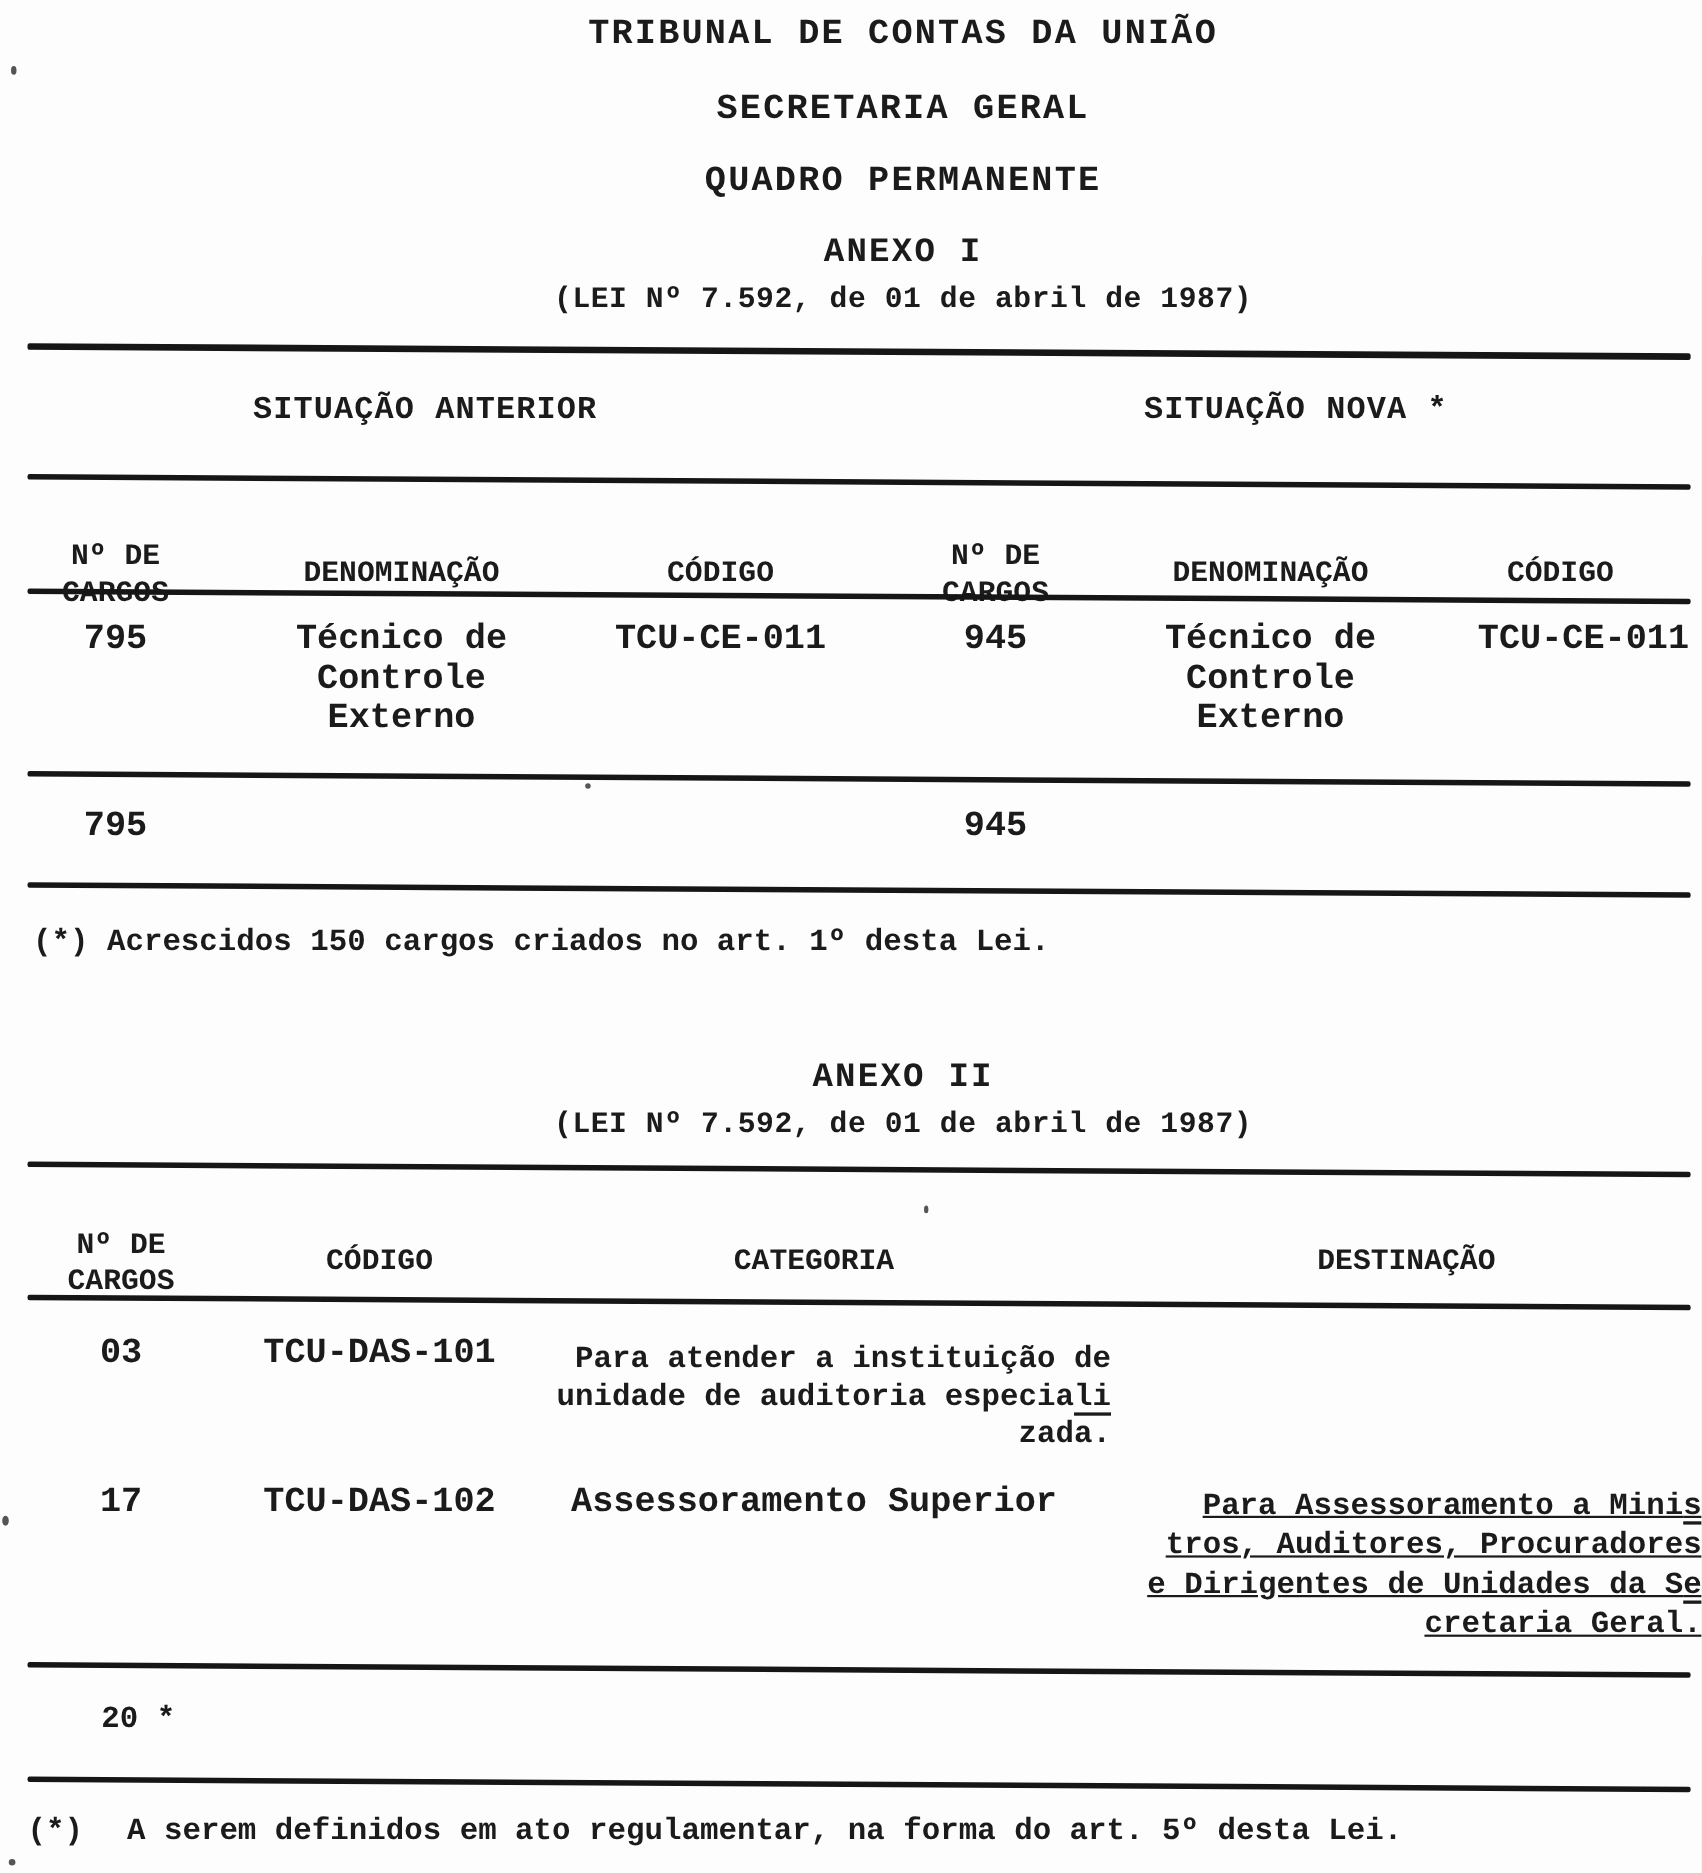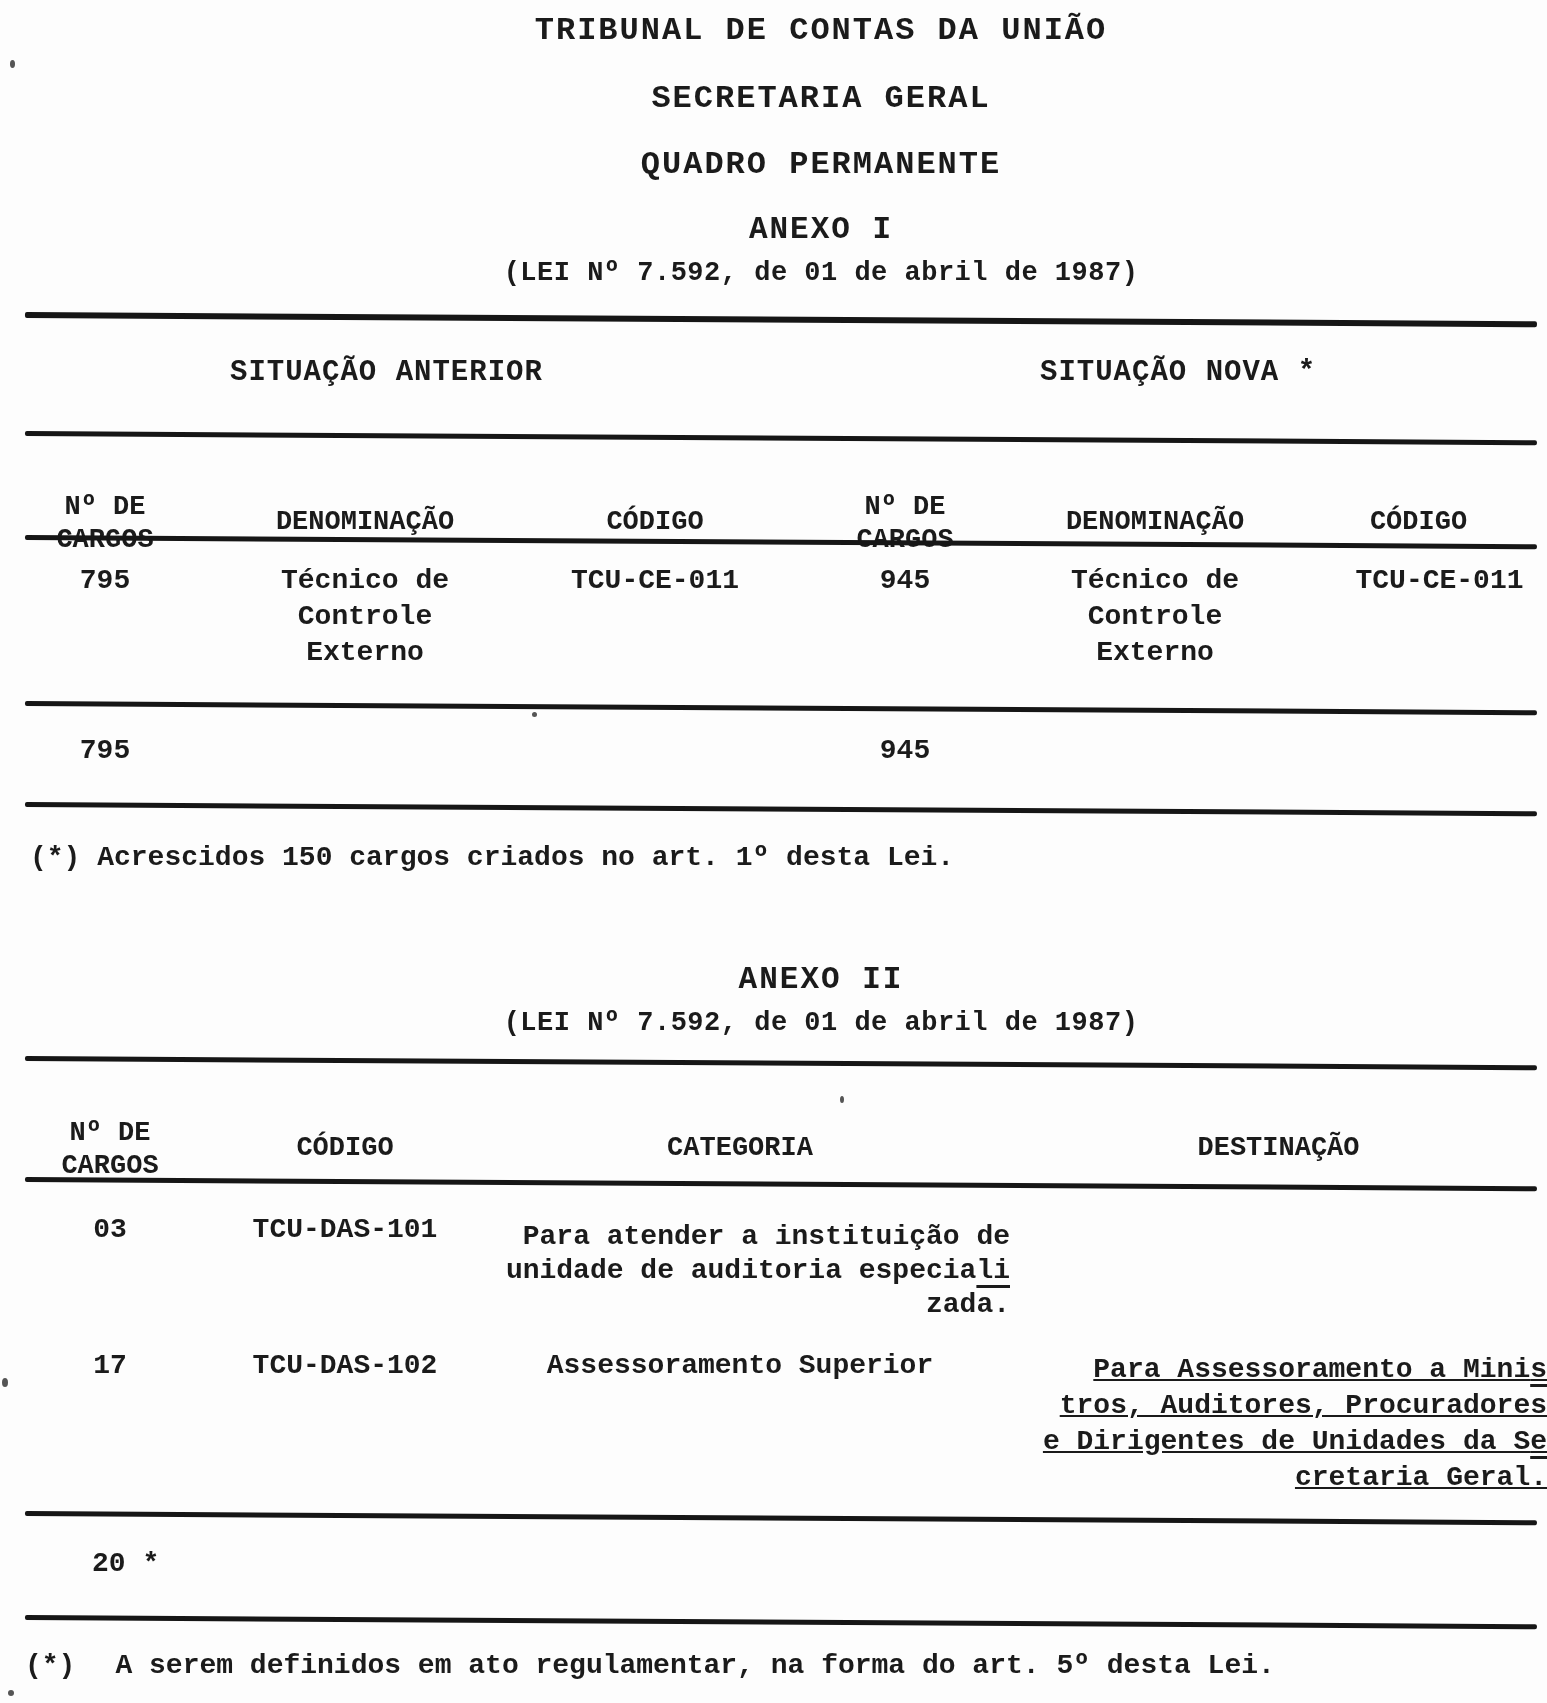--- a/index.html
+++ b/index.html
@@ -33,21 +33,21 @@
   }
   
   .grid2{
     position:absolute;left:0;width:1547px;
     display:grid;
     grid-template-columns:220px 250px 540px 537px;
   }
   .cell{text-align:center;font-size:27px;line-height:33px;margin-top:39px;}
   .cell.pad{padding-top:15px;}
   .cell .narrow{display:inline-block;max-width:125px;white-space:normal;}
-  .dcell{text-align:center;font-size:28px;line-height:36px;}
+  .dcell{text-align:center;font-size:32px;line-height:36px;}
   .dcell.shift-r{padding-left:42px;}
   .dest{text-align:right;padding-left:12px;font-size:28px;line-height:34px;padding-top:8px;}
   .dest2{line-height:36px;padding-top:4px;text-decoration:underline;}
   .dest .ln{white-space:nowrap;}
   .u{text-decoration:underline;text-decoration-thickness:3px;text-underline-offset:7px;}
   .foot{font-size:28px;}
   .speck{position:absolute;background:#555;border-radius:50%;}
 </style>
 </head>
 <body>

